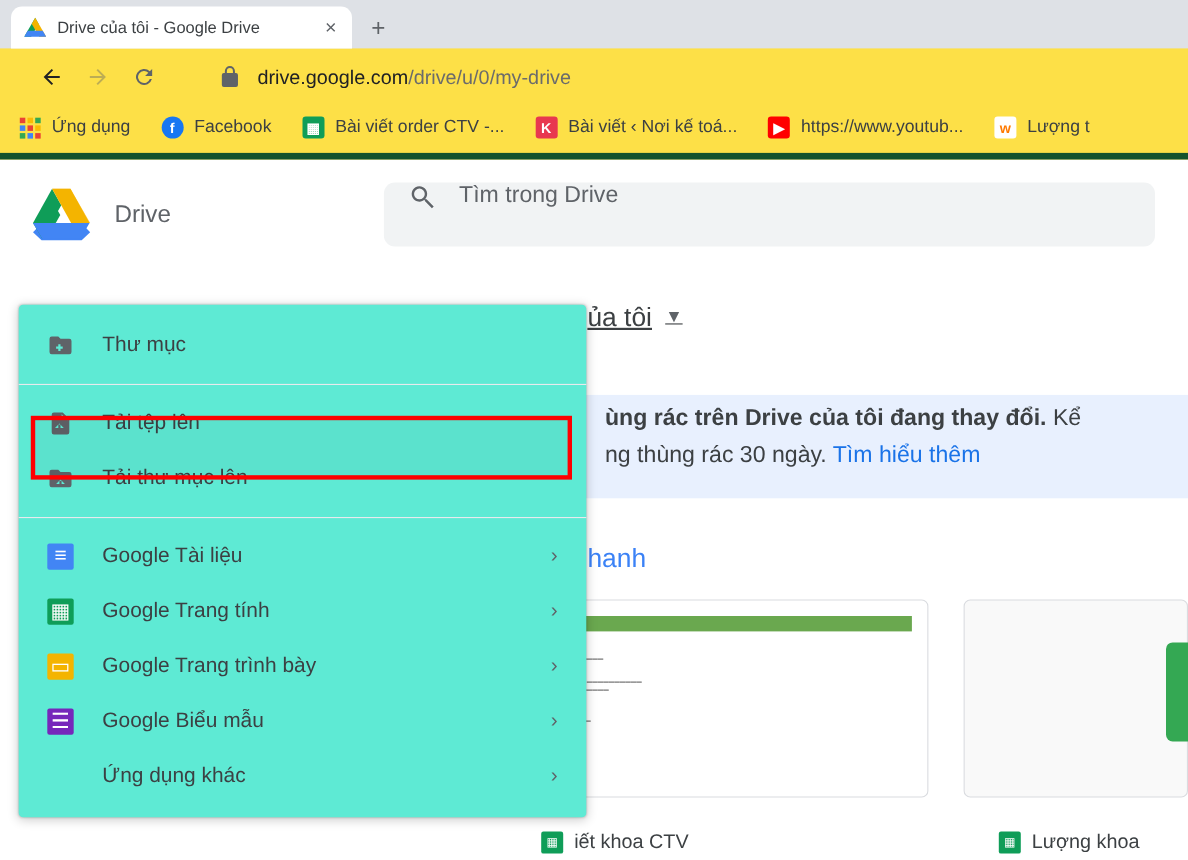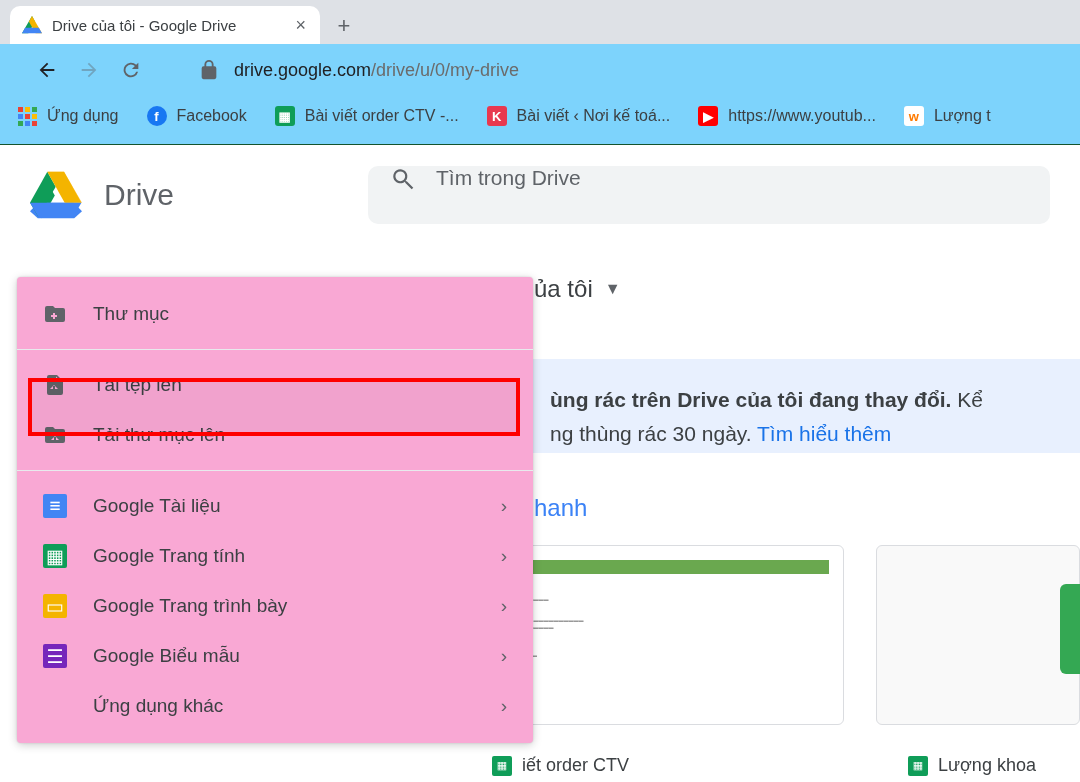--- a/index.html
+++ b/index.html
@@ -1,60 +1,60 @@
 <!DOCTYPE html>
 <html><head>
 <meta charset="utf-8">
 <style>
   * { box-sizing: border-box; margin: 0; padding: 0; font-family: Arial, "Segoe UI", Roboto, sans-serif; }
   body { width: 1080px; height: 782px; overflow: hidden; background: #fff; position: relative; }
 
   
-  .browser-chrome { height: 145px; border-bottom: 1px solid #14532d; background:#7dd3fc; }
+  .browser-chrome { height: 145px; border-bottom: 6px solid #14532d; background:#fde047; }
   .tab-bar { display: flex; align-items: center; height: 44px; background: #dee1e6; padding-left: 10px; }
   .tab { display: flex; align-items: center; background: #fff; height: 38px; margin-top:6px; padding: 0 14px 0 12px; border-top-left-radius: 10px; border-top-right-radius: 10px; width: 310px; gap:10px; font-size:15px; color:#3c4043; }
   .drive-favicon { width:20px; height:20px; }
   .tab-close { margin-left:auto; font-size:18px; color:#5f6368; cursor:pointer; }
   .new-tab { width:28px; height:28px; display:flex; align-items:center; justify-content:center; margin-top:8px; margin-left:10px; font-size:22px; color:#5f6368; cursor:pointer; }
   .nav-bar { display:flex; align-items:center; height:52px; padding: 0 36px; gap:20px; }
   .nav-bar svg, .nav-bar .ico { width:22px; height:22px; color:#5f6368; }
   .nav-back { color:#202124 !important; }
   .url-secure { color:#5f6368; margin-left:36px; margin-right:-6px;}
   .url { font-size:18px; color:#202124; }
   .url .gray { color:#6b6b6b; }
   .bookmark-bar { display:flex; align-items:center; height:46px; padding:0 18px 6px 18px; gap:28px; font-size:16px; color:#3c4043; }
   .bookmark { display:flex; align-items:center; gap:10px; white-space:nowrap; cursor:pointer; }
   .bk-icon { width:20px; height:20px; display:flex; align-items:center; justify-content:center; border-radius:3px; font-weight:bold; font-size:13px; color:#fff; }
   .apps-icon { display:grid; grid-template-columns:repeat(3,5px); grid-template-rows:repeat(3,5px); gap:2px; }
   .apps-icon span { width:5px; height:5px; }
 
   
   .drive-header { display:flex; align-items:center; height:100px; padding:0 30px; gap:22px; }
   .drive-logo { width:52px; height:52px; }
-  .drive-title { font-size:30px; color:#5f6368; }
+  .drive-title { font-size:22px; color:#5f6368; }
   .search-box { margin-left:172px; display:flex; align-items:flex-start; background:#f1f3f4; height:58px; border-radius:10px; flex:1; padding:0 22px; gap:20px; font-size:21px; color:#5f6368; }
 
-  .breadcrumb { position:absolute; top:275px; left:534px; font-size:24px; color:#3c4043; display:flex; align-items:center; gap:12px; }
+  .breadcrumb { position:absolute; top:275px; left:534px; font-size:24px; color:#3c4043; display:flex; align-items:center; gap:12px;text-decoration:underline; }
   .caret { font-size:16px; color:#5f6368; }
 
-  .banner { position:absolute; top:359px; left:532px; right:0; background:#e8f0fe; height:94px; padding:24px 18px; font-size:21px; color:#3c4043; line-height:1.6; }
+  .banner { position:absolute; top:359px; left:532px; right:0; background:#e8f0fe; height:94px; padding:4px 18px; font-size:21px; color:#3c4043; line-height:1.6; }
   .banner .link { color:#1a73e8; cursor:pointer; }
   .banner .bold { font-weight:bold; }
 
   .section-title { position:absolute; top:494px; left:534px; font-size:24px; color:#3b82f6; }
 
   .thumb-card { position:absolute; top:545px; left:484px; width:360px; height:180px; border:1px solid #dadce0; border-radius:6px; background:#fff; padding:14px; overflow:hidden;}
   .thumb-inner { width:100%; height:100%; background:#fff; border-top:14px solid #6aa84f; font-size:5px; color:#999; padding:8px; line-height:1.4;}
   .thumb-label { position:absolute; top:755px; left:492px; font-size:18px; color:#3c4043; display:flex; align-items:center; gap:10px; }
   .thumb-label2 { position:absolute; top:755px; left:908px; font-size:18px; color:#3c4043; display:flex; align-items:center; gap:10px; }
   .green-bar { position:absolute; top:584px; right:0; width:20px; height:90px; background:#34a853; border-top-left-radius:6px; border-bottom-left-radius:6px;}
   .thumb2 { position:absolute; top:545px; left:876px; width:204px; height:180px; border:1px solid #dadce0; border-radius:6px; background:#f9f9f9;}
 
   
-  .context-menu { position:absolute; top:277px; left:17px; width:516px; background:#f9a8d4; box-shadow:0 2px 10px rgba(0,0,0,.2), 0 0 2px rgba(0,0,0,.15); border-radius:4px; padding:12px 0; }
+  .context-menu { position:absolute; top:277px; left:17px; width:516px; background:#5eead4; box-shadow:0 2px 10px rgba(0,0,0,.2), 0 0 2px rgba(0,0,0,.15); border-radius:4px; padding:12px 0; }
   .menu-item { display:flex; align-items:center; height:50px; padding:0 26px; gap:26px; font-size:19px; color:#3c4043; cursor:pointer; }
   .menu-item .chev { margin-left:auto; color:#5f6368; }
   .menu-item .mi-icon { width:24px; height:24px; color:#5f6368; display:flex; align-items:center; justify-content:center; }
   .sep { height:1px; background:#e8eaed; margin:10px 0; }
   .highlight { position:absolute; top:378px; left:28px; width:492px; height:58px; border:4px solid #ff0000; z-index:5; pointer-events:none; background:rgba(0,0,0,.03); }
 
   .sheets-ico { background:#0f9d58; color:#fff; width:20px; height:20px; display:inline-flex; align-items:center; justify-content:center; font-size:11px; border-radius:2px; }
 </style>
 </head>
 <body>
@@ -159,21 +159,21 @@
 
 <div class="thumb-card">
   <div class="thumb-inner">
     &nbsp;&nbsp;&nbsp;&nbsp;&nbsp;&nbsp;&nbsp;&nbsp;&nbsp;&nbsp;&nbsp;&nbsp;&nbsp;&nbsp;&nbsp;&nbsp;&nbsp;&nbsp;&nbsp;&nbsp;&nbsp;&nbsp;&nbsp;&nbsp;&nbsp;<br>▬▬▬▬<br>▬▬▬ ▬▬▬▬▬<br>▬▬▬▬<br><br>▬▬▬▬▬ ▬▬▬▬▬▬▬▬▬▬<br>▬▬▬▬ ▬▬▬▬▬<br>▬▬▬<br><br>▬▬▬▬<br>▬▬▬▬▬▬<br>
   </div>
 </div>
 <div class="thumb2"></div>
 <div class="green-bar"></div>
 <div class="thumb-label">
     <span class="sheets-ico">▦</span>
-    <span>iết order CTV</span>
+    <span>iết khoa CTV</span>
   </div>
 <div class="thumb-label2">
     <span class="sheets-ico">▦</span>
     <span>Lượng khoa</span>
   </div>
 
 <div class="context-menu">
   <div class="menu-item">
     <span class="mi-icon">
         <svg width="24" height="24" viewBox="0 0 24 24">

